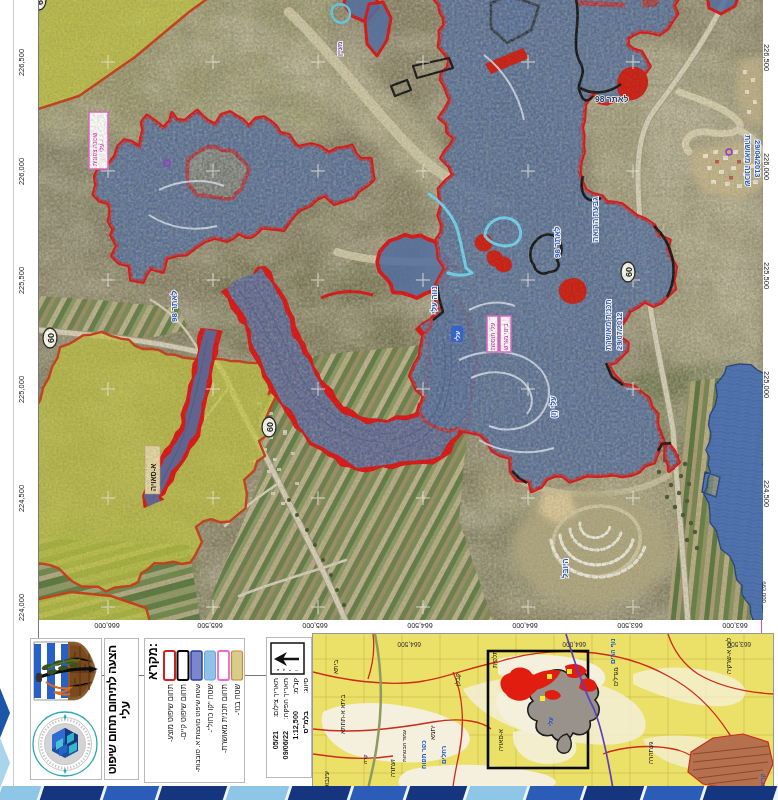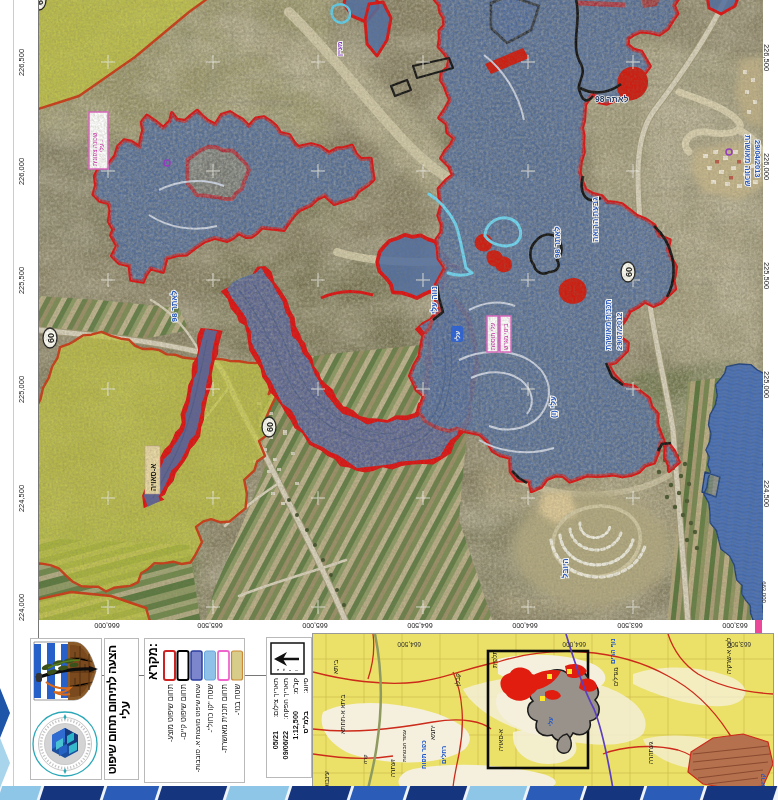--- a/index.html
+++ b/index.html
@@ -6,21 +6,21 @@
 .abs{position:absolute}
 .vlab{position:absolute;font-size:7.5px;color:#222;transform:rotate(-90deg);transform-origin:center;white-space:nowrap}
 .vlab2{position:absolute;font-size:7.5px;color:#222;transform:rotate(90deg);transform-origin:center;white-space:nowrap}
 .box{position:absolute;background:#fff;border:1px solid #b9b9b9}
 .rot{transform-origin:0 0}
 </style></head>
 <body>
 
 <div class="abs" style="left:13px;top:0;width:1px;height:800px;background:#cccccc"></div>
 
-<div class="abs" id="mapholder" style="left:38px;top:0;width:724px;height:676px;border-left:1px solid #777;border-right:7px solid #ec4899;border-bottom:1px solid #777;box-sizing:border-box">
+<div class="abs" id="mapholder" style="left:38px;top:0;width:724px;height:676px;border-left:1px solid #777;border-right:1px solid #ec4899;border-bottom:1px solid #777;box-sizing:border-box">
 <svg width="724" height="620" viewBox="0 0 724 620" xmlns="http://www.w3.org/2000/svg">
 <defs>
 <filter id="fine">
           <feTurbulence type="fractalNoise" baseFrequency="0.42" numOctaves="2" seed="11"></feTurbulence>
           <feColorMatrix type="matrix" values="0 0 0 0 0.23,0 0 0 0 0.21,0 0 0 0 0.14,0.9 0.9 0.9 0 -0.95"></feColorMatrix>
         </filter>
 <filter id="fineL">
           <feTurbulence type="fractalNoise" baseFrequency="0.38" numOctaves="2" seed="29"></feTurbulence>
           <feColorMatrix type="matrix" values="0 0 0 0 0.88,0 0 0 0 0.84,0 0 0 0 0.66,1.0 1.0 1.0 0 -1.15"></feColorMatrix>
         </filter>

